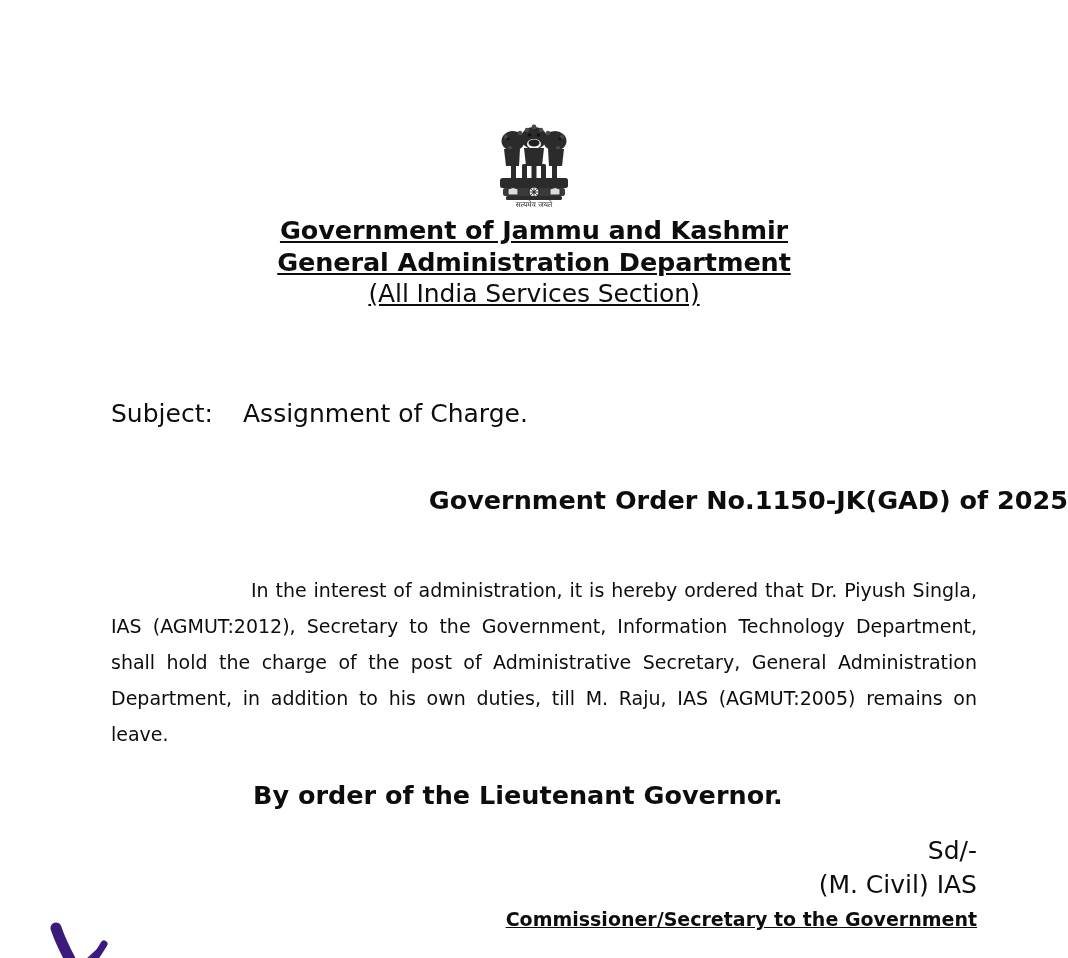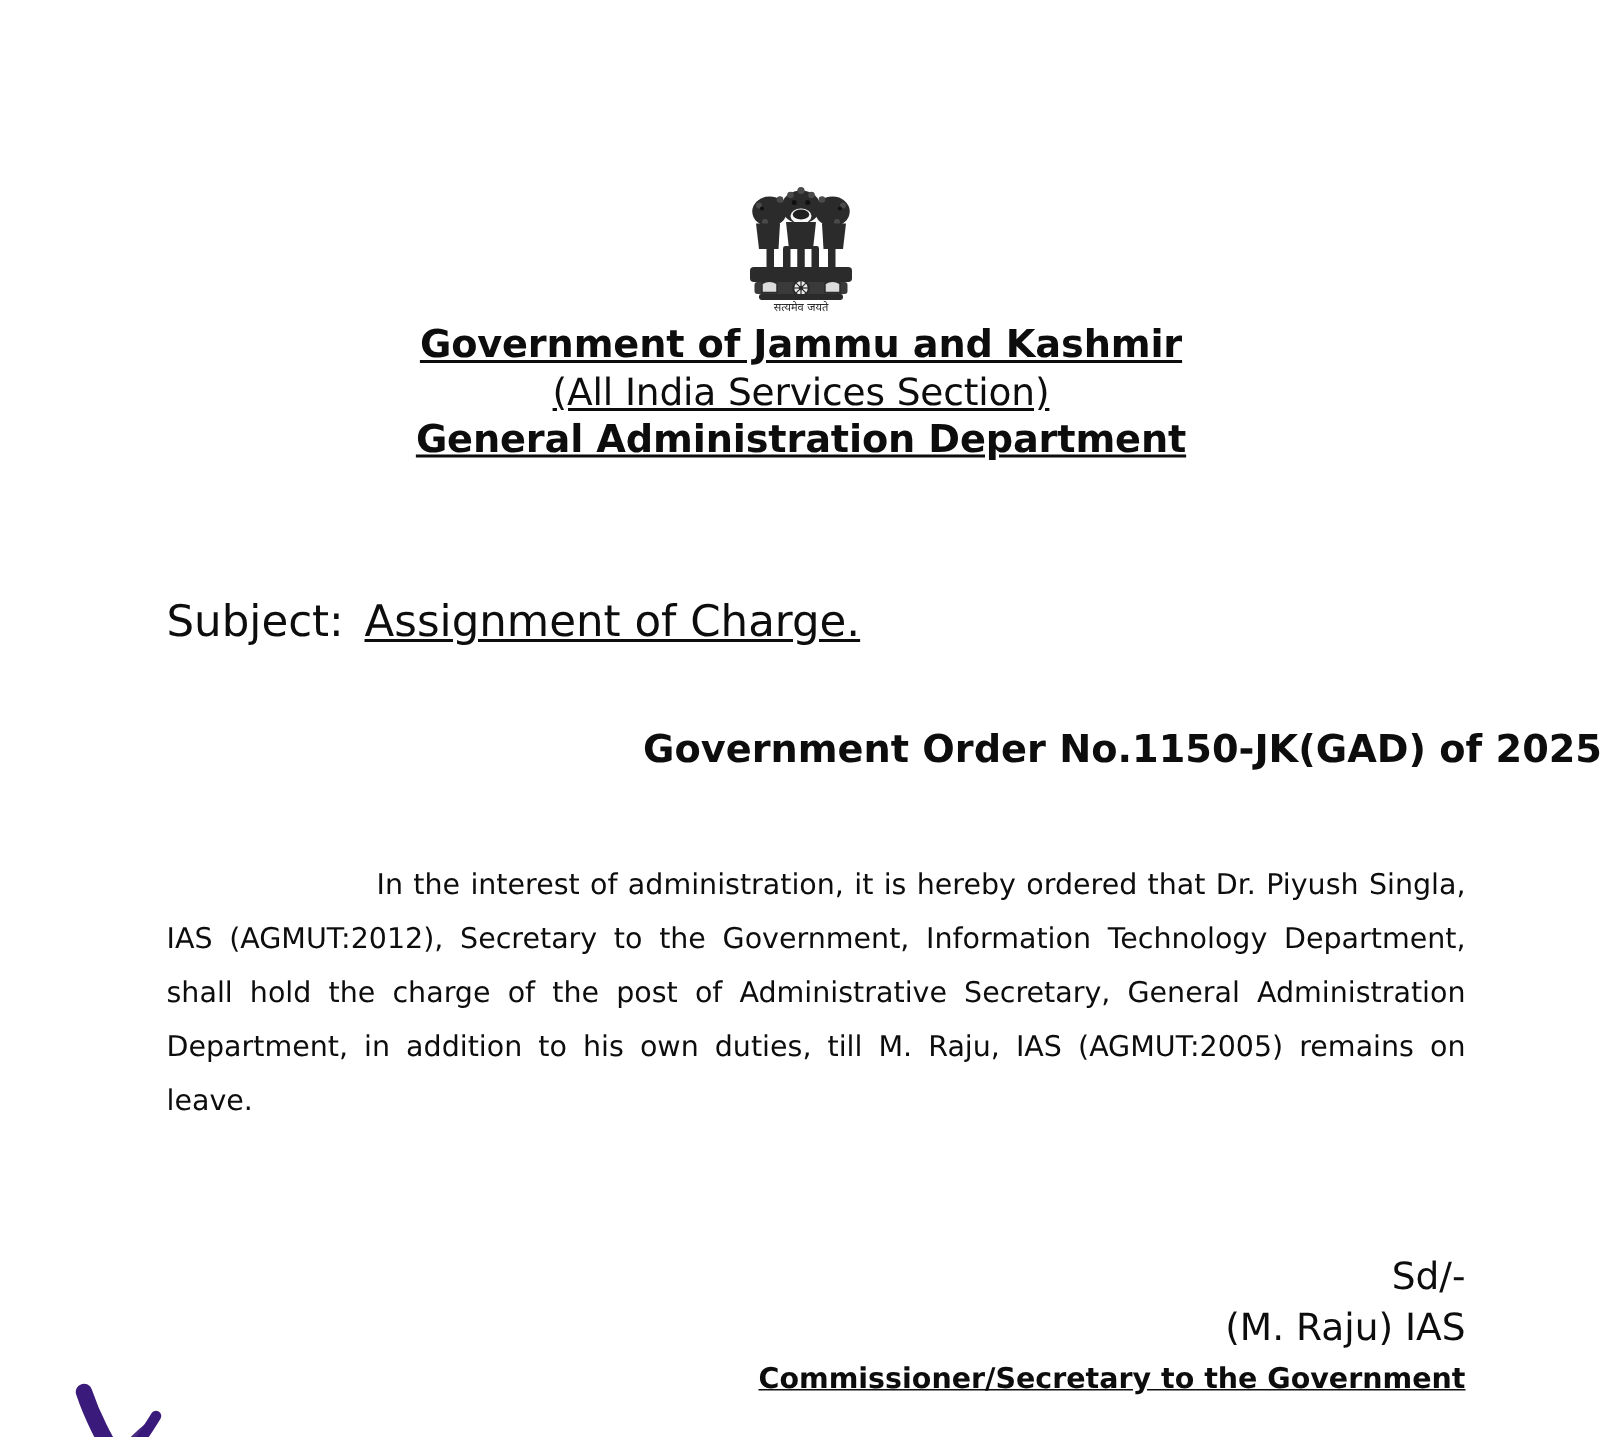--- a/index.html
+++ b/index.html
@@ -67,24 +67,23 @@
     line-height: 31px;
     font-size: 25px;
   }
 
   
   .subject-row {
     position: absolute;
     top: 398px;
     left: 111px;
     width: 880px;
-    font-size: 29px;
+    font-size: 25px;
     line-height: 32px;
     white-space: nowrap;
-    text-decoration: underline;
   }
   .subject-label {
     display: inline-block;
     width: 132px;
   }
   .subject-value { display: inline; }
 
   
   .order-block {
     position: absolute;
@@ -211,38 +210,39 @@
           <rect x="20" y="84" width="56" height="4" rx="1.6"></rect>
         </g>
 
         <text x="48" y="95" text-anchor="middle" font-size="7.4" font-family="DejaVu Sans, sans-serif" fill="#2b2b2b">सत्यमेव जयते</text>
       </svg>
     </span>
   </div>
 
   <div class="header-block">
     <span class="hdr-line bold">Government of Jammu and Kashmir</span>
+    <span class="hdr-line bold">General Administration Department</span>
     <span class="hdr-line reg">(All India Services Section)</span>
-    <span class="hdr-line bold">General Administration Department</span>
   </div>
 
   <div class="subject-row">
     <span class="subject-label">Subject:</span><span class="subject-value">Assignment of Charge.</span>
   </div>
 
   <div class="order-block">
     <span>Government Order No.1150-JK(GAD) of 2025</span>
   </div>
 
   <p class="body-para">In the interest of administration, it is hereby ordered that Dr. Piyush Singla, IAS (AGMUT:2012), Secretary to the Government, Information Technology Department, shall hold the charge of the post of Administrative  Secretary, General Administration Department, in addition to his own duties, till M. Raju, IAS (AGMUT:2005) remains on leave.</p>
 
+  <div class="byorder">By order of the Lieutenant Governor.</div>
 
   <div class="sign-block">
     <span class="sd">Sd/-</span>
-    <span class="name">(M. Raju) IAS</span>
+    <span class="name">(M. Civil) IAS</span>
     <span class="desig">Commissioner/Secretary to the Government</span>
   </div>
 
   <div class="ink-mark">
     <svg width="130" height="70" viewBox="0 0 130 70" xmlns="http://www.w3.org/2000/svg">
       <g fill="none" stroke="#3a1a7a" stroke-linecap="round">
         <path d="M30 26 C 36 44, 44 58, 52 72" stroke-width="11"></path>
         <path d="M78 42 C 72 52, 66 60, 60 70" stroke-width="7"></path>
         <path d="M52 72 C 58 62, 66 54, 74 48" stroke-width="5" opacity="0.92"></path>
       </g>

